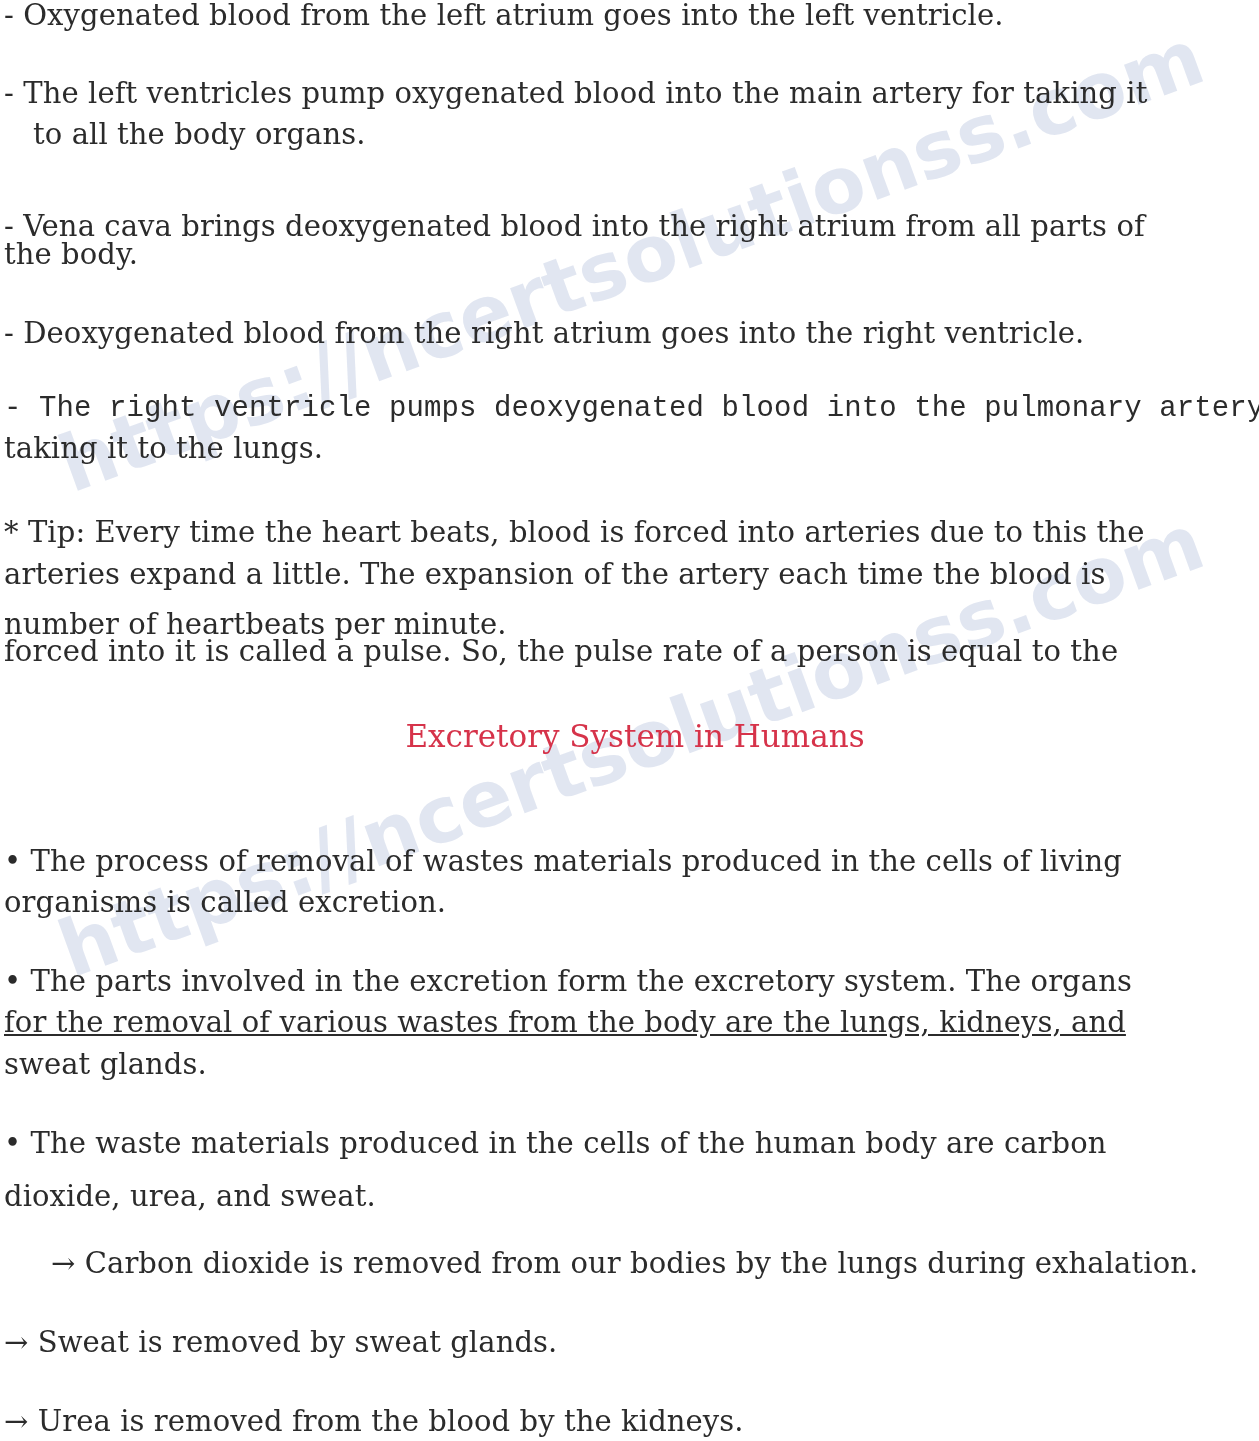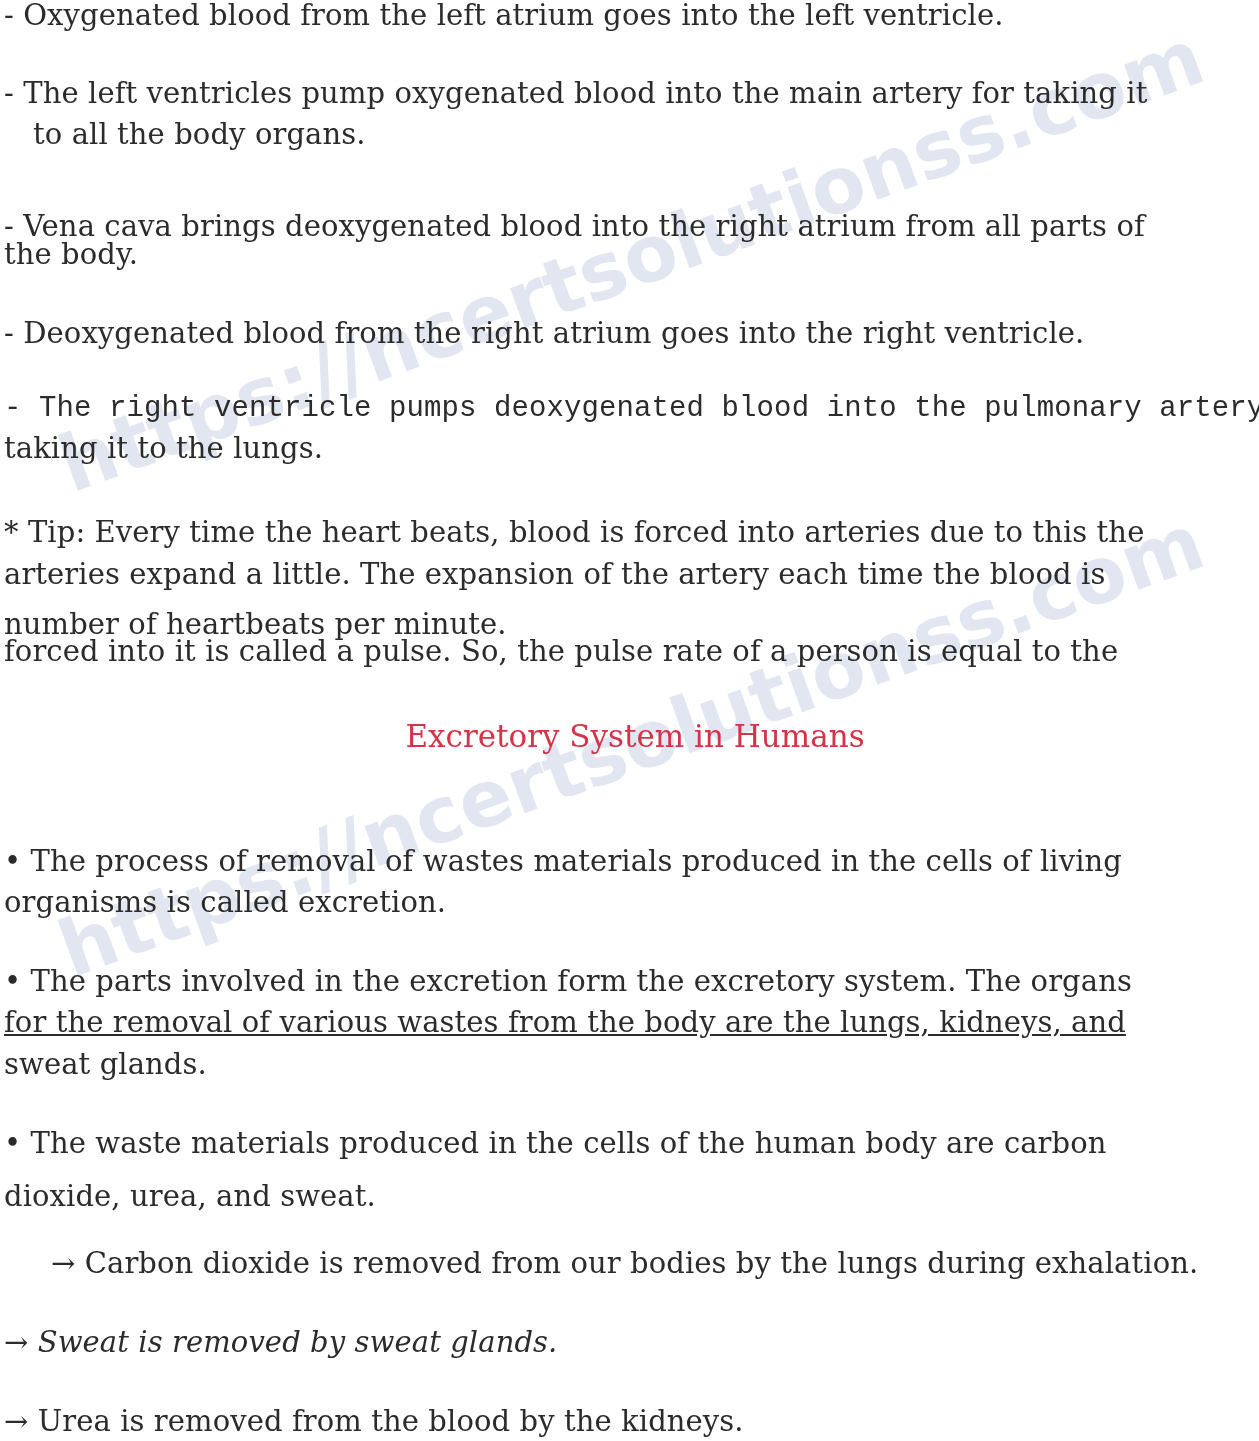--- a/index.html
+++ b/index.html
@@ -53,14 +53,14 @@
 <p class="line" style="top:882px;">organisms is called excretion.</p>
 
 <p class="line" style="top:961px;text-align:center;">• The parts involved in the excretion form the excretory system. The organs</p>
 <p class="line" style="top:1002px;text-decoration:underline;">for the removal of various wastes from the body are the lungs, kidneys, and</p>
 <p class="line" style="top:1044px;">sweat glands.</p>
 
 <p class="line" style="top:1123px;">• The waste materials produced in the cells of the human body are carbon</p>
 <p class="line" style="top:1164px;margin-top:12px;">dioxide, urea, and sweat.</p>
 
 <p class="line" style="top:1243px;margin-left:47px;">→ Carbon dioxide is removed from our bodies by the lungs during exhalation.</p>
-<p class="line" style="top:1322px;font-style:italic;">→ Sweat is removed by sweat glands.</p>
+<p class="line" style="top:1322px;">→ Sweat is removed by sweat glands.</p>
 <p class="line" style="top:1401px;">→ Urea is removed from the blood by the kidneys.</p>
 
 </body></html>

